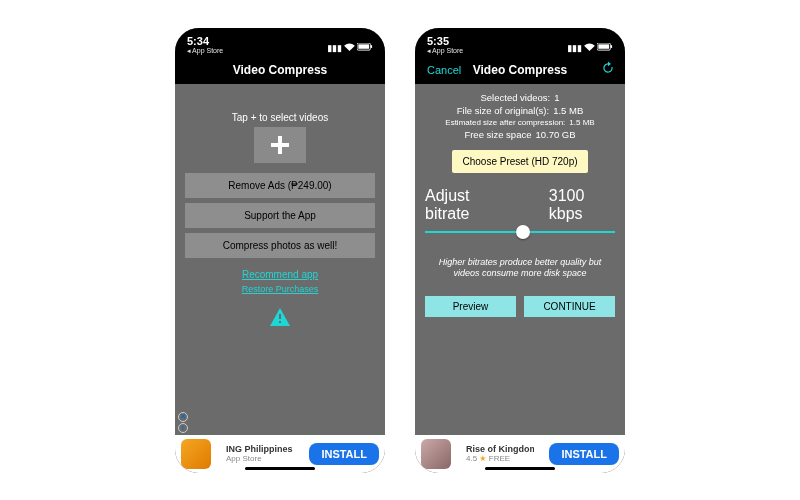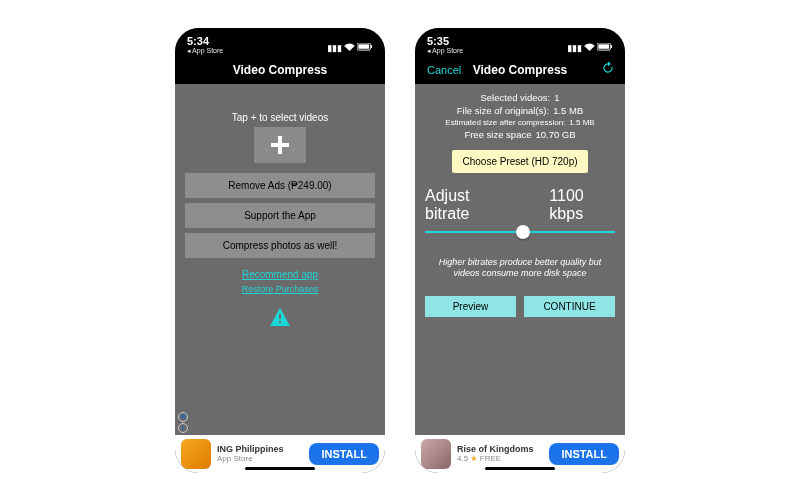--- a/index.html
+++ b/index.html
@@ -167,21 +167,21 @@
     text-align: center;
     padding: 5px 0;
     cursor: pointer;
   }
   .ad-strip {
     height: 38px;
     background: #fff;
     display: flex;
     align-items: center;
     padding: 0 6px;
-    gap: 6px;
+    gap: 15px;
   }
   .ad-icon {
     width: 30px; height: 30px;
     background: linear-gradient(135deg,#f5a623,#e07b00);
     border-radius: 6px;
     flex-shrink: 0;
   }
   .ad-icon.rok {
     background: linear-gradient(135deg,#caa,#866);
   }
@@ -326,21 +326,21 @@
       <span class="lbl">Estimated size after compression:</span>
       <span class="val">1.5 MB</span>
     </div>
     <div class="info-row">
       <span class="lbl">Free size space</span>
       <span class="val">10.70 GB</span>
     </div>
     <div class="preset-btn">Choose Preset (HD 720p)</div>
     <div class="slider-row">
       <span>Adjust bitrate</span>
-      <span>1100 kbps</span>
+      <span>3100 kbps</span>
     </div>
     <div class="slider">
       <div class="track"></div>
       <div class="thumb"></div>
     </div>
     <div class="hint">Higher bitrates produce better quality but videos consume more disk space</div>
     <div class="action-row">
       <div class="action-btn">Preview</div>
       <div class="action-btn">CONTINUE</div>
     </div>

